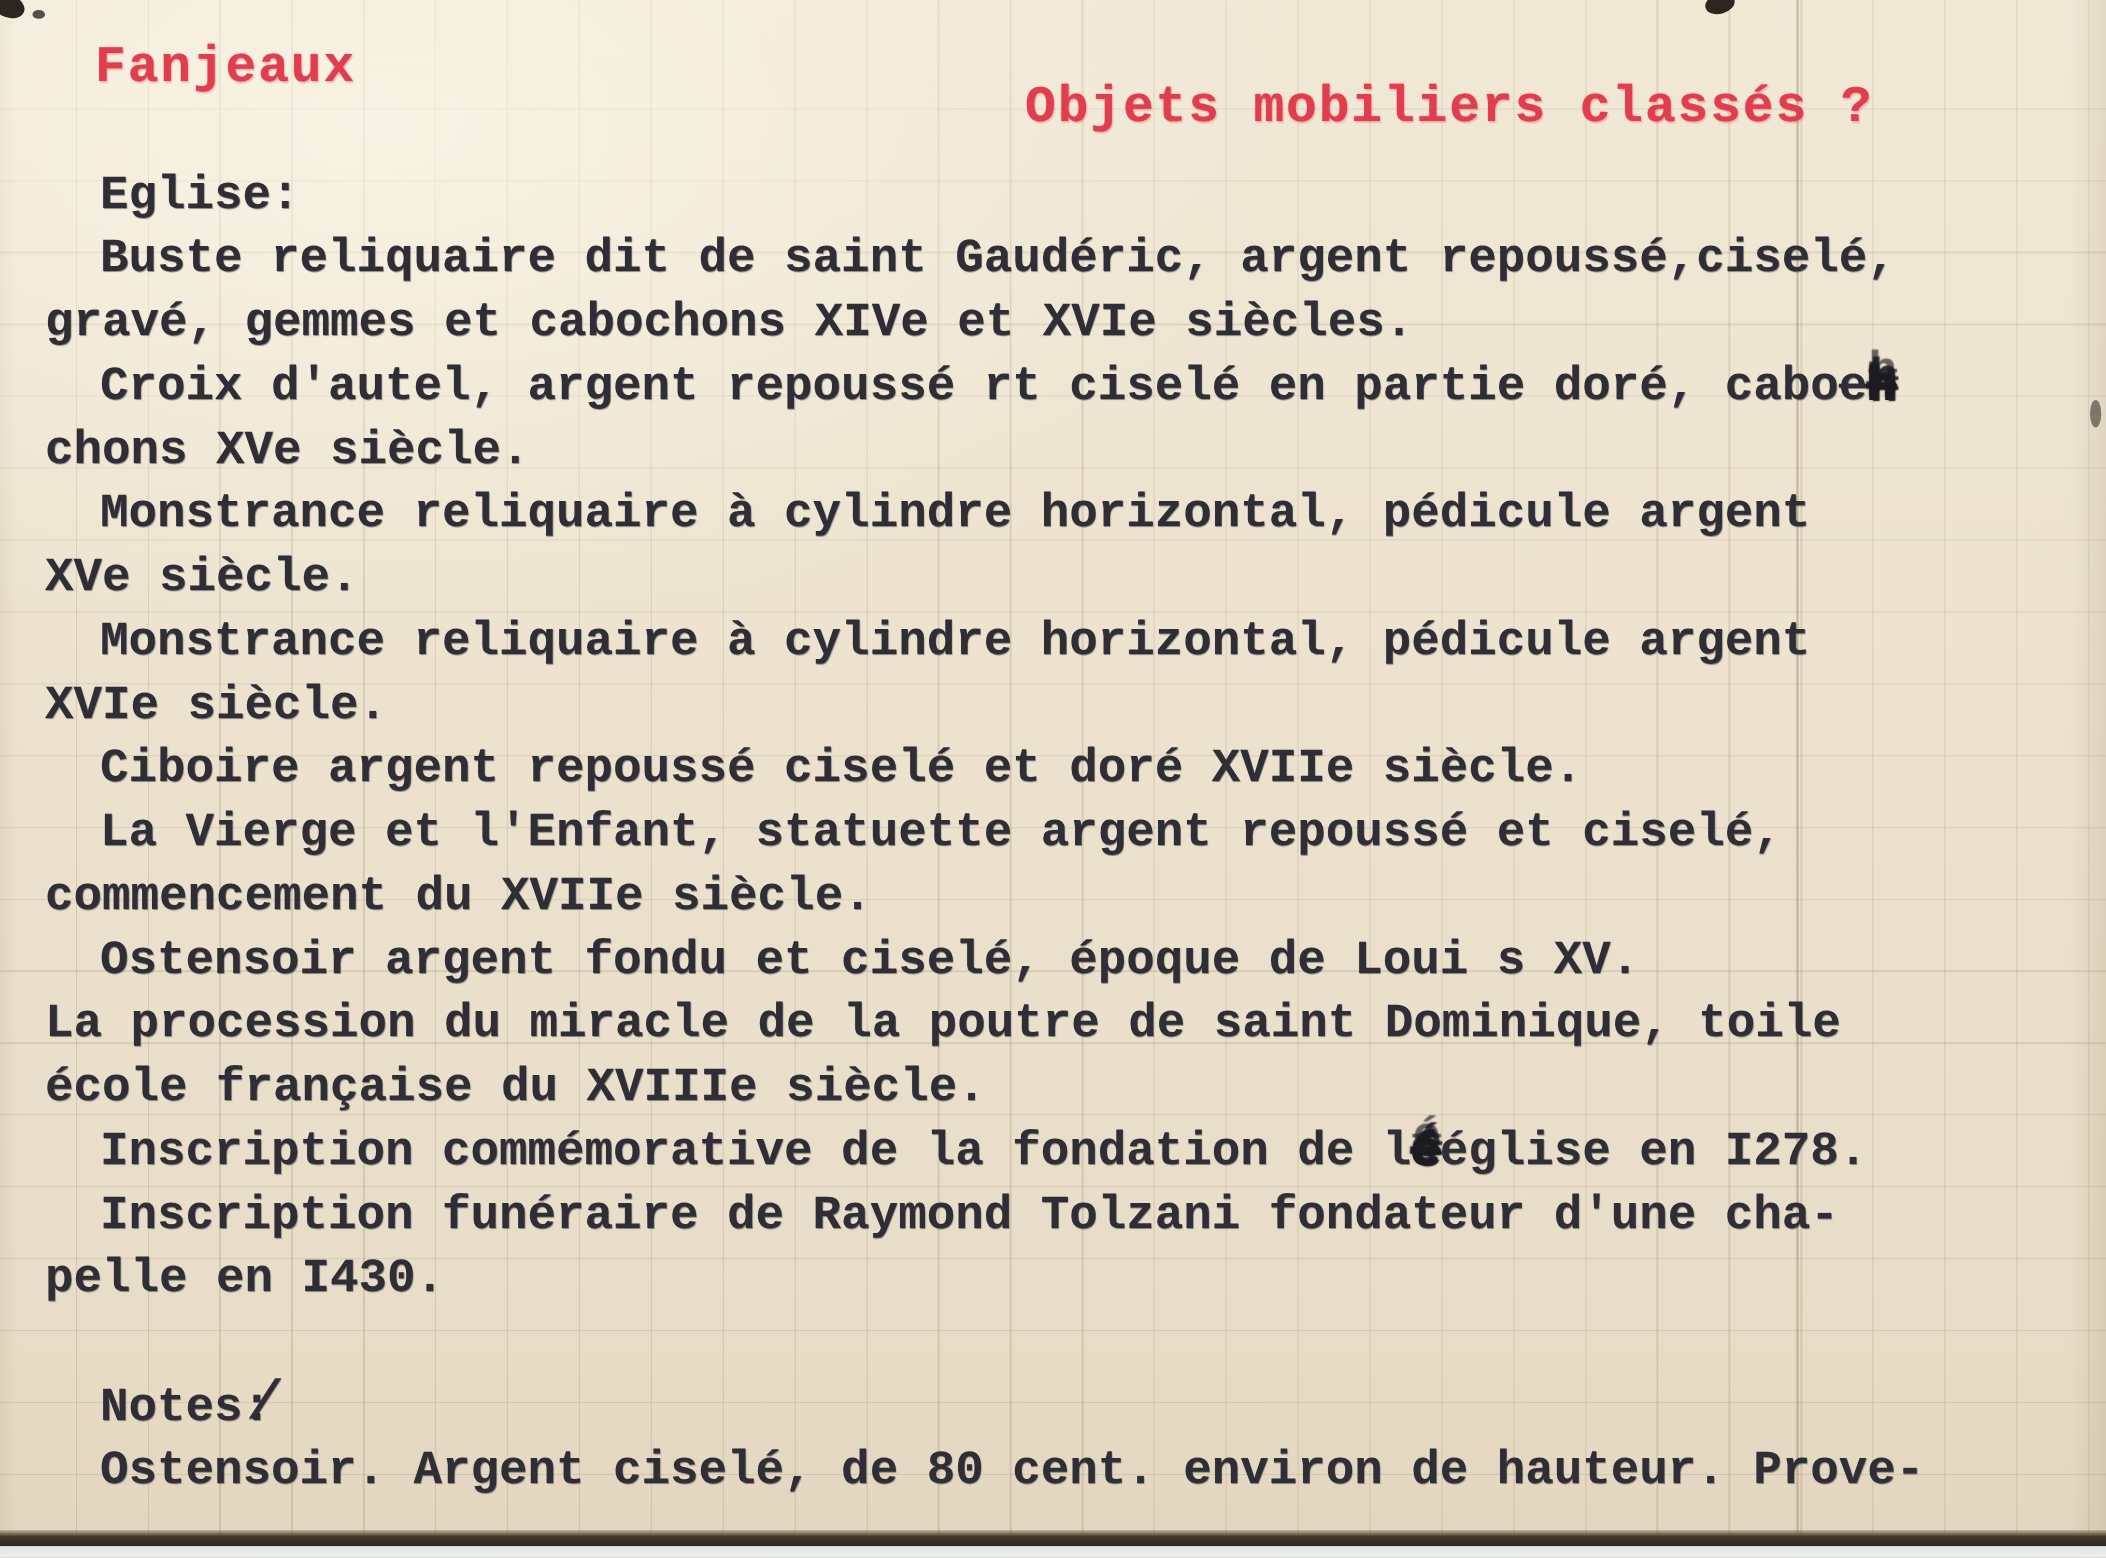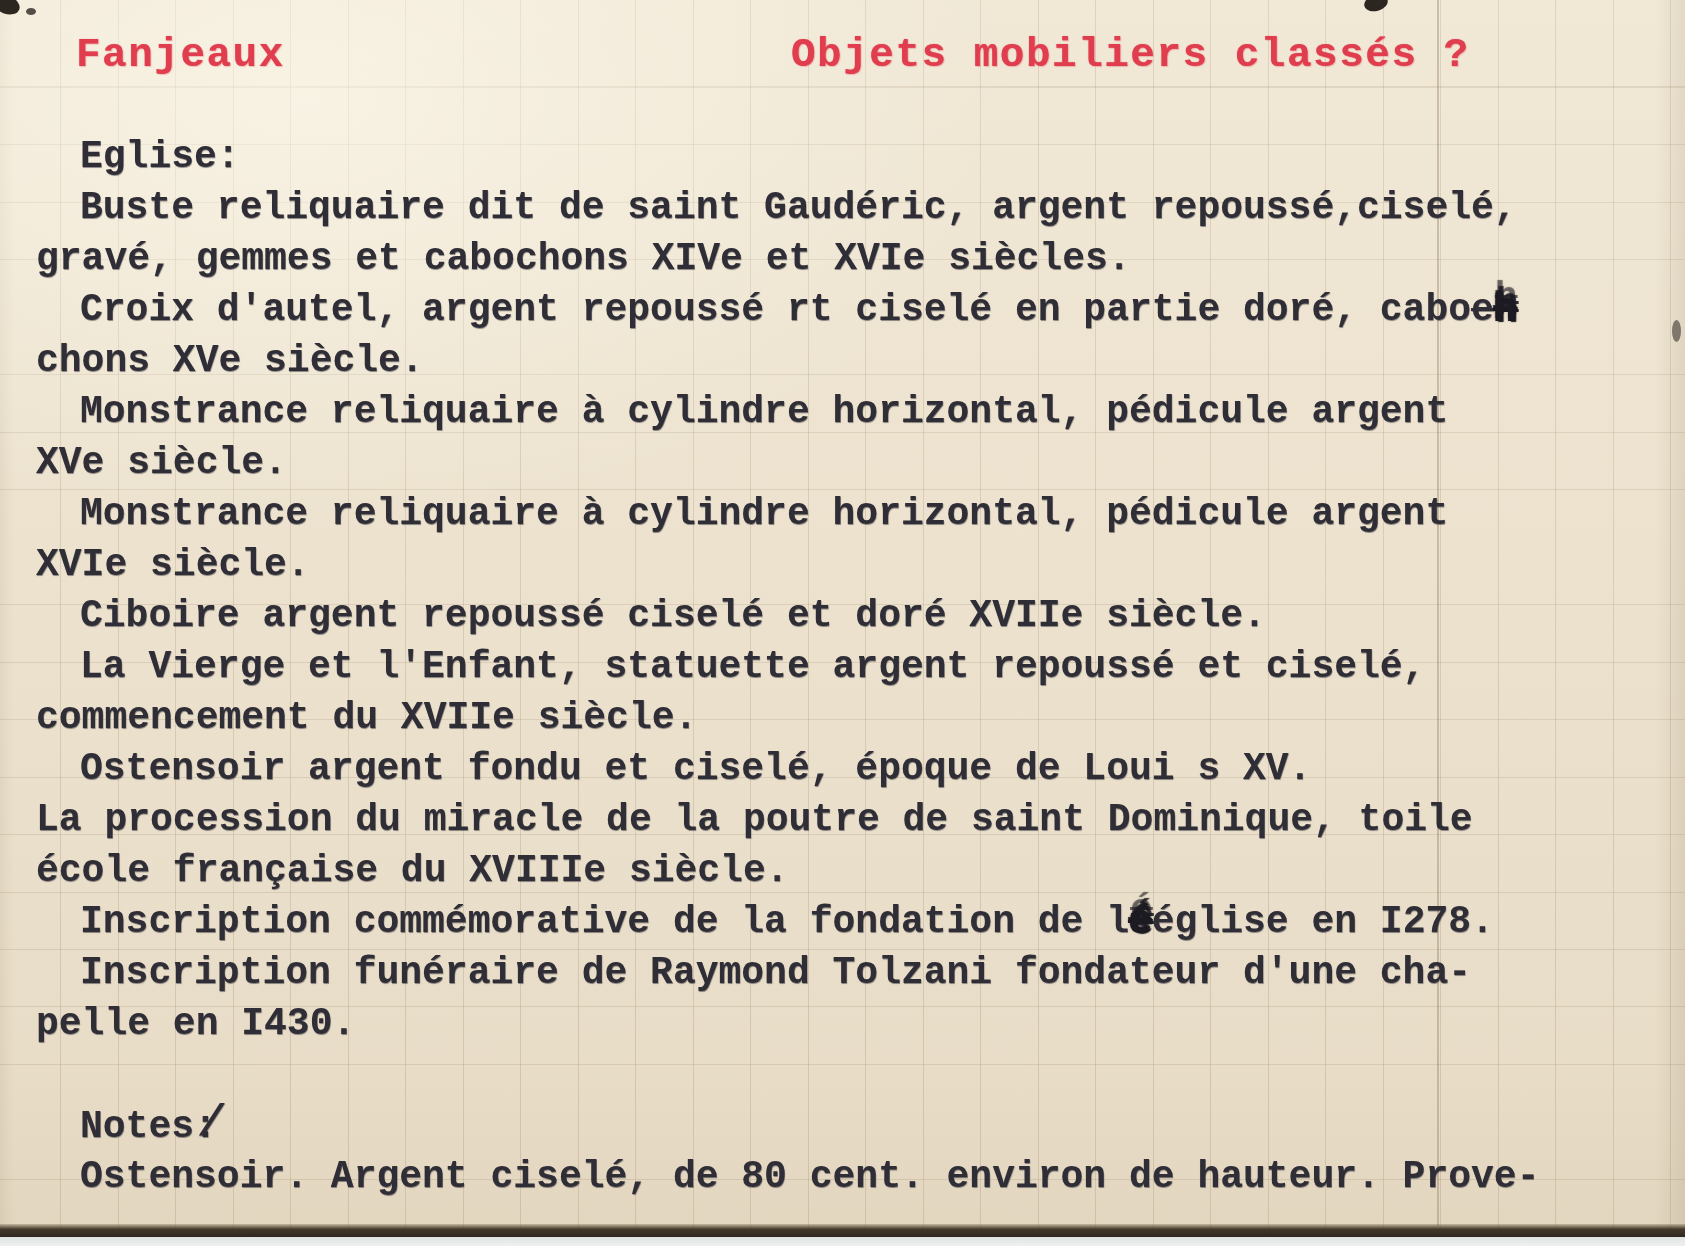--- a/index.html
+++ b/index.html
@@ -84,21 +84,21 @@
     top: 30px;
     font-size: 41px;
     line-height: 51px;
     font-weight: 700;
     letter-spacing: 1.5px;
     color: #e03e4e;
     text-shadow: 0 0 1px rgba(224, 62, 78, 0.65), 1px 1px 1px rgba(224, 62, 78, 0.25);
     white-space: pre;
   }
   .header-left  { left: 76px;  }
-  .header-right { left: 791px; }
+  .header-right { left: 820px; margin-top: 32px; }
 
   
   .body-text {
     position: absolute;
     top: 131px;
     left: 36px;
     right: 32px;
     font-size: 38px;
     line-height: 51px;
     font-weight: 700;

